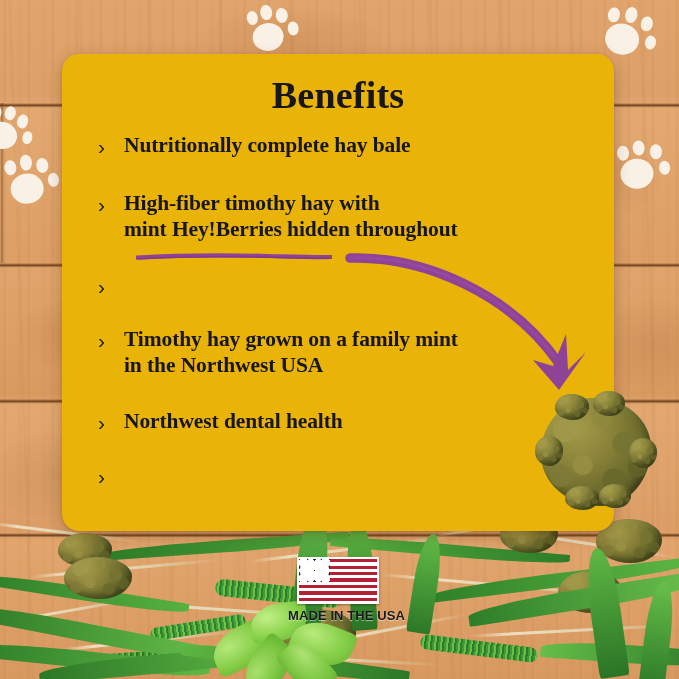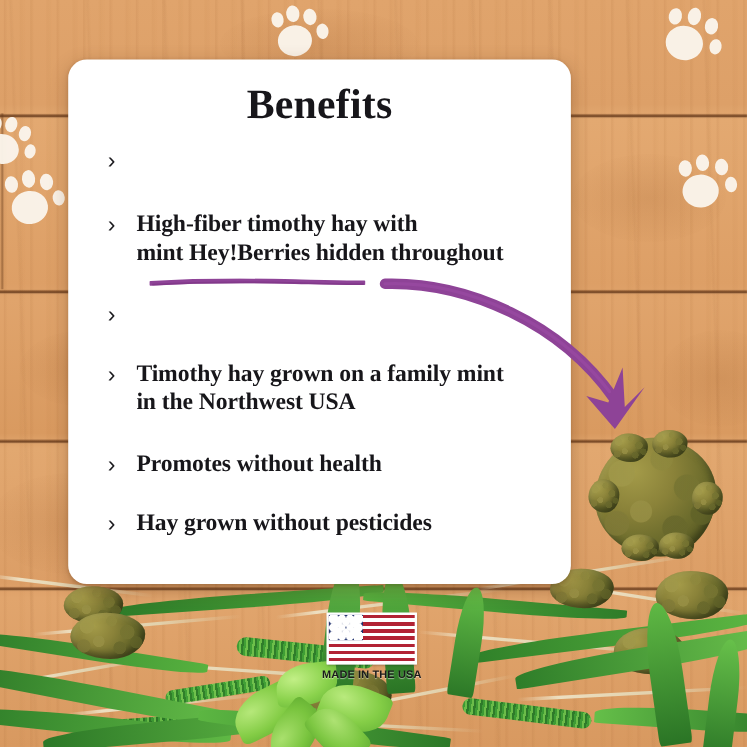--- a/index.html
+++ b/index.html
@@ -139,23 +139,23 @@
       radial-gradient(circle at 66% 76%, rgba(104,104,44,0.85) 0 10%, transparent 11%),
       radial-gradient(circle at 18% 72%, rgba(128,122,56,0.8) 0 9%, transparent 10%),
       radial-gradient(circle at 88% 64%, rgba(96,98,40,0.8) 0 8%, transparent 9%);
   }
 
   
   #card {
     position: absolute;
     left: 62px;
     top: 54px;
-    width: 457px;
+    width: 552px;
     height: 477px;
-    background: #ffffff;
+    background: #eab308;
     border-radius: 17px;
     box-shadow: 0 5px 16px rgba(90,50,20,0.30),
                 0 1px 3px rgba(90,50,20,0.22);
   }
 
   #card-title {
     position: absolute;
     left: 0;
     top: 19px;
     width: 100%;
@@ -280,21 +280,21 @@
       radial-gradient(circle at 14% 84%, #fff 0 14%, transparent 15%),
       radial-gradient(circle at 38% 84%, #fff 0 14%, transparent 15%),
       radial-gradient(circle at 62% 84%, #fff 0 14%, transparent 15%),
       radial-gradient(circle at 86% 84%, #fff 0 14%, transparent 15%);
     background-size: 100% 100%;
   }
   #usa-caption {
     margin-top: 4px;
     font-family: "Liberation Sans", sans-serif;
     font-weight: bold;
-    font-size: 10px;
+    font-size: 13px;
     letter-spacing: 0.1px;
     color: #1a1a1a;
     white-space: nowrap;
     text-shadow: 0 1px 1px rgba(255,255,255,0.55);
   }
 </style>
 </head>
 <body>
 
 <div id="stage">
@@ -415,46 +415,46 @@
   </div>
 
   <div id="card">
 
     <div id="card-title">Benefits</div>
 
     <div id="benefit-list">
 
       <div class="benefit-row" style="top:0px;">
         <span class="chev">›</span>
+        <span class="benefit-text">Nutritionally complete hay bale</span>
       </div>
 
       <div class="benefit-row" style="top:58px;">
         <span class="chev">›</span>
         <span class="benefit-text">High-fiber timothy hay with
 mint Hey!Berries hidden throughout</span>
       </div>
 
       <div class="benefit-row" style="top:140px;">
         <span class="chev">›</span>
       </div>
 
       <div class="benefit-row" style="top:194px;">
         <span class="chev">›</span>
         <span class="benefit-text">Timothy hay grown on a family mint
 in the Northwest USA</span>
       </div>
 
       <div class="benefit-row" style="top:276px;">
         <span class="chev">›</span>
-        <span class="benefit-text">Promotes without health</span>
+        <span class="benefit-text">Northwest dental health</span>
       </div>
 
       <div class="benefit-row" style="top:330px;">
         <span class="chev">›</span>
-        <span class="benefit-text">Hay grown without pesticides</span>
       </div>
 
     </div>
   </div>
 
   <svg id="purple-underline" viewBox="0 0 196 7" preserveAspectRatio="none">
     <path d="M1 4.6 C 40 2.2, 92 2.0, 132 3.0 C 160 3.7, 180 4.4, 195 4.0" stroke="#8e4397" stroke-width="4.2" fill="none" stroke-linecap="round"></path>
     <path d="M3 5.8 C 44 3.6, 96 3.4, 136 4.3 C 162 5.0, 181 5.6, 194 5.3" stroke="#7e3686" stroke-width="1.5" fill="none" stroke-linecap="round" opacity="0.75"></path>
   </svg>
 

